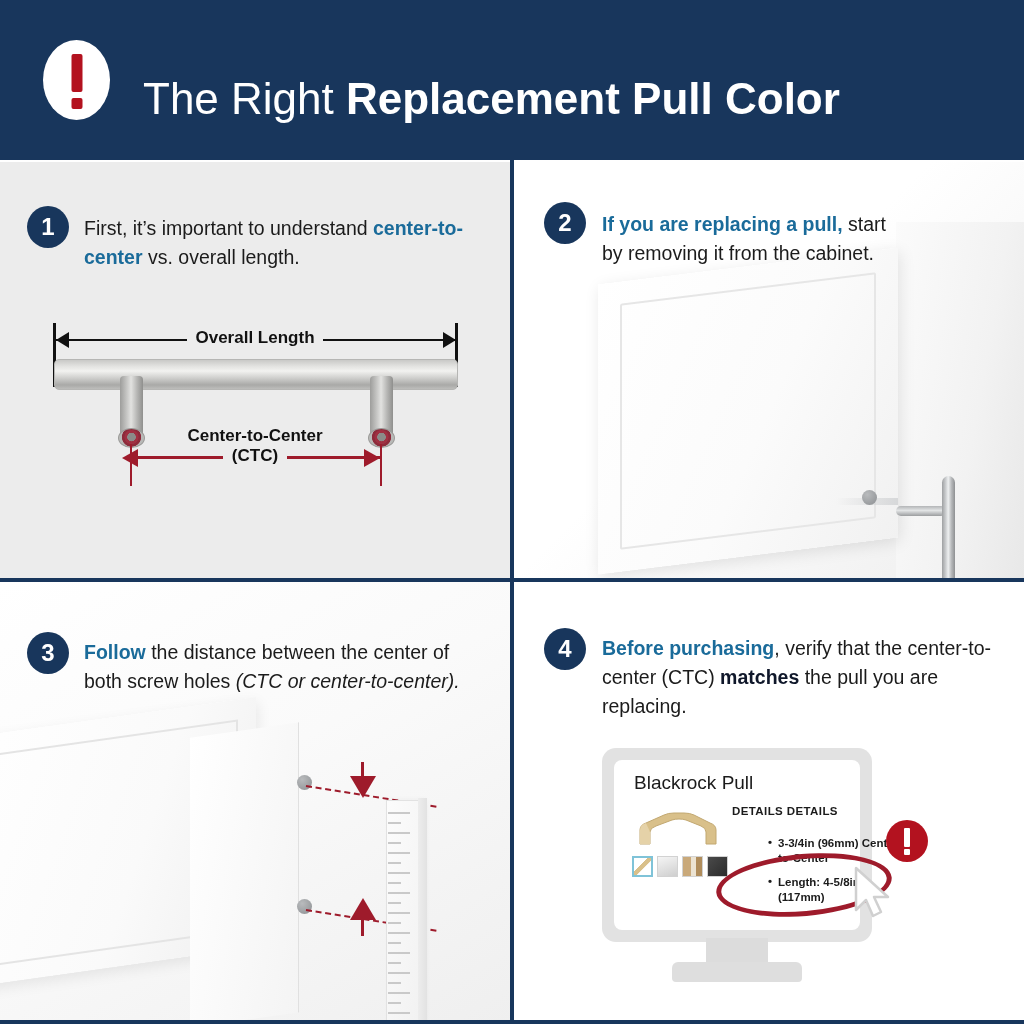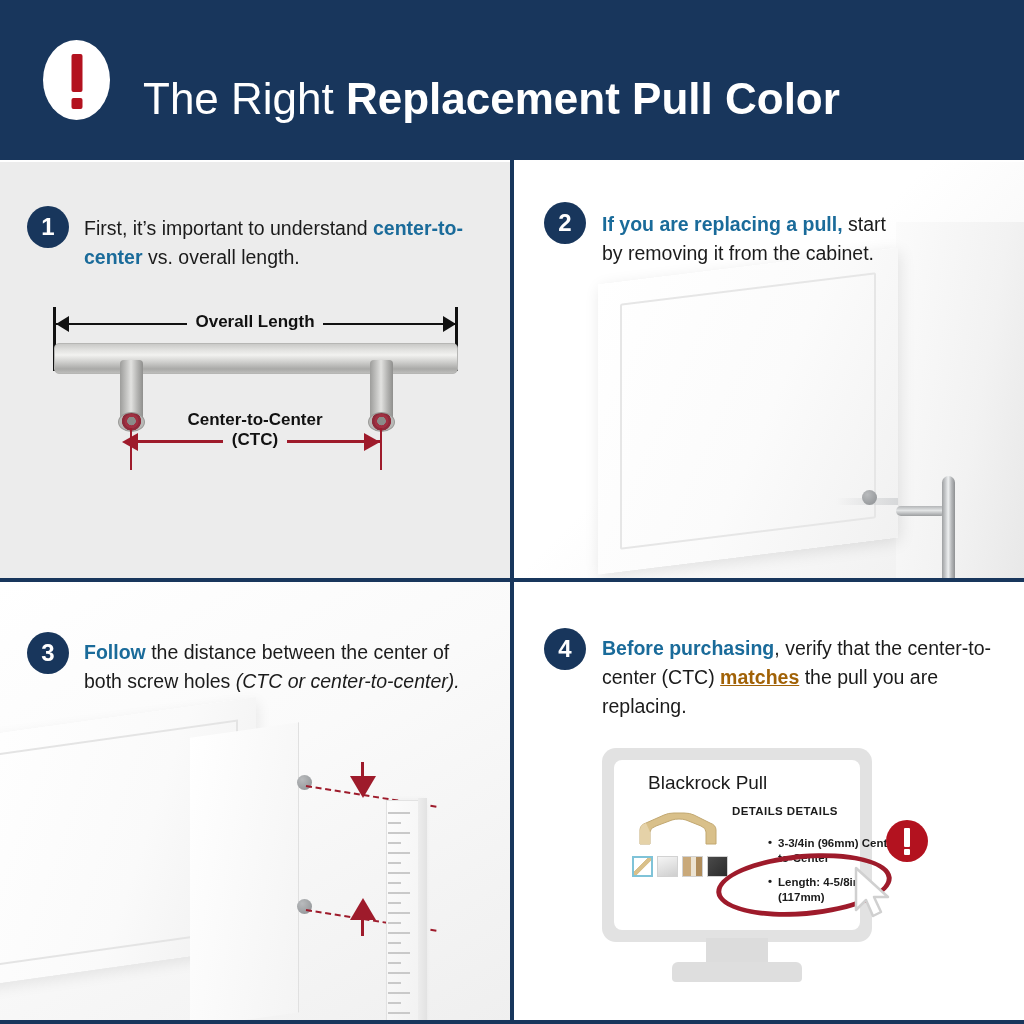--- a/index.html
+++ b/index.html
@@ -51,25 +51,25 @@
   .bline{position:absolute;left:0;top:1020px;width:1024px;height:4px;background:#18365c;}
 
   
   .step-num{
     position:absolute;width:42px;height:42px;border-radius:50%;
     background:#18365c;color:#fff;font-size:24px;font-weight:700;
     display:flex;align-items:center;justify-content:center;
   }
   .step-text{position:absolute;font-size:19.5px;line-height:29px;color:#1b1b1b;}
   .step-text .blue{color:#1a6b9a;font-weight:700;}
-  .step-text .blue-u{color:#a16207;font-weight:700;text-decoration:underline;}
+  .step-text .blue-u{color:#0f172a;font-weight:700;}
   .step-text .ital{font-style:italic;}
 
   
-  .diagram{position:absolute;left:0;top:0;width:510px;height:416px;}
+  .diagram{position:absolute;left:0;top:16px;width:510px;height:416px;}
   .tickL{position:absolute;left:53px;top:145px;width:3px;height:64px;background:#111;}
   .tickR{position:absolute;left:455px;top:145px;width:3px;height:64px;background:#111;}
   .arrowline{position:absolute;left:56px;top:161px;width:400px;height:2px;background:#111;}
   .ah{position:absolute;top:154px;width:0;height:0;border-top:8px solid transparent;border-bottom:8px solid transparent;}
   .ah-l{left:56px;border-right:13px solid #111;}
   .ah-r{left:443px;border-left:13px solid #111;}
   .olabel{
     position:absolute;left:0;top:150px;width:510px;text-align:center;
     font-size:17px;font-weight:700;color:#111;
   }
@@ -179,21 +179,21 @@
     position:absolute;left:602px;top:748px;width:270px;height:194px;
     background:#e2e2e2;border-radius:14px;
   }
   .mon-screen{
     position:absolute;left:614px;top:760px;width:246px;height:170px;
     background:#ffffff;border-radius:8px;
   }
   .mon-neck{position:absolute;left:706px;top:938px;width:62px;height:26px;background:#dcdcdc;}
   .mon-base{position:absolute;left:672px;top:962px;width:130px;height:20px;background:#dedede;border-radius:6px 6px 4px 4px;}
 
-  .prod-title{position:absolute;left:634px;top:772px;font-size:19px;font-weight:400;color:#1b1b1b;margin-left:14px;}
+  .prod-title{position:absolute;left:634px;top:772px;font-size:19px;font-weight:400;color:#1b1b1b;}
   .prod-img{
     position:absolute;left:634px;top:804px;width:86px;height:44px;
   }
   .thumbs{position:absolute;left:632px;top:856px;display:flex;gap:4px;}
   .thumb{width:21px;height:21px;border:1px solid #d2d2d2;box-sizing:border-box;background:#f2f2f2;}
   .thumb.sel{border:2px solid #7fc3d8;}
   .pd-head{position:absolute;left:732px;top:805px;font-size:11.5px;font-weight:700;letter-spacing:.4px;color:#1b1b1b;}
   .pd-list{position:absolute;left:728px;top:824px;width:140px;font-size:11.5px;line-height:15px;color:#1b1b1b;font-weight:700;}
   .pd-list li{margin-bottom:9px;list-style:none;position:relative;padding-left:10px;}
   .pd-list li:before{content:"•";position:absolute;left:0;top:-1px;}

